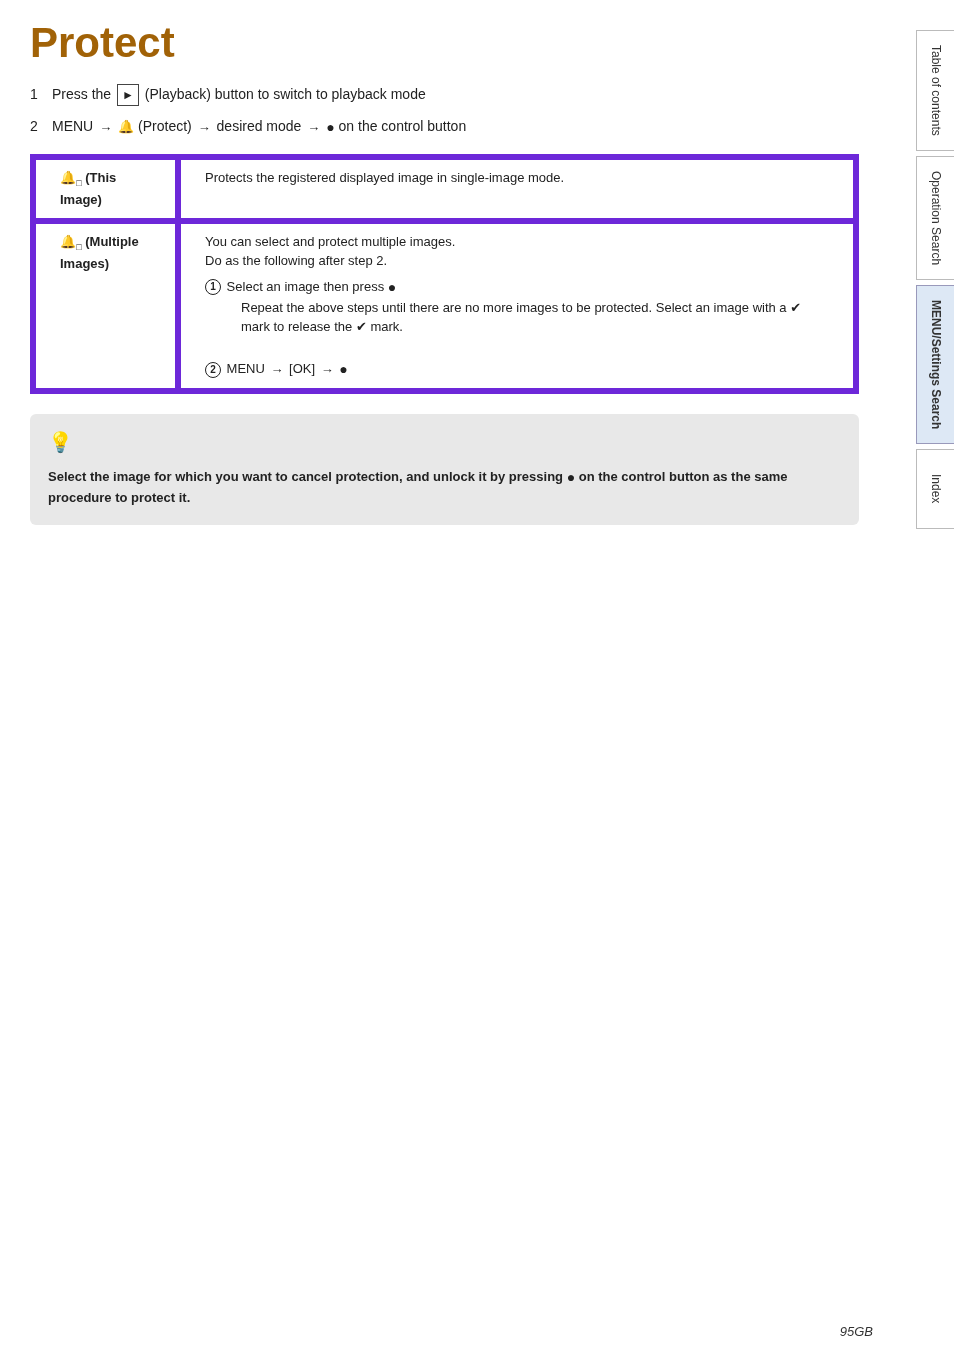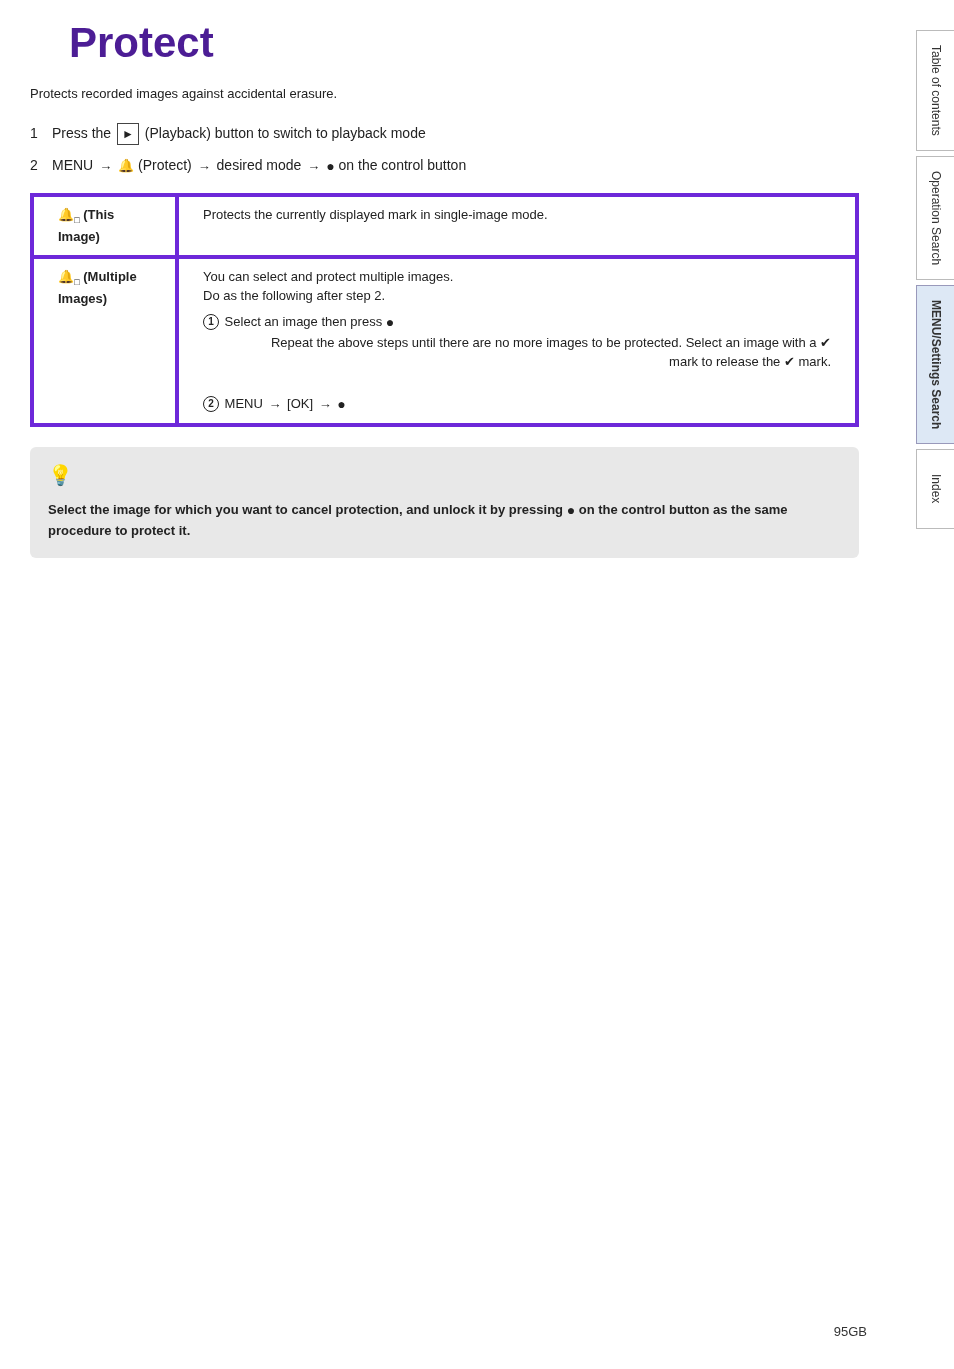--- a/index.html
+++ b/index.html
@@ -14,24 +14,23 @@
     }
     .main-content {
       margin-left: 30px;
       margin-right: 95px;
       margin-top: 20px;
       padding-bottom: 60px;
     }
     .page-title {
       font-size: 42px;
       font-weight: bold;
-      color: #4c1d95;
+      color: #a16207;
       margin-bottom: 18px;
       line-height: 1.1;
-      margin-left: 39px;
     }
     .intro-text {
       font-size: 13px;
       line-height: 1.6;
       margin-bottom: 18px;
     }
     .step {
       font-size: 14px;
       margin-bottom: 10px;
       display: flex;
@@ -60,21 +59,21 @@
       vertical-align: middle;
     }
     .protect-table {
       width: 100%;
       border-collapse: collapse;
       margin-top: 16px;
       margin-bottom: 20px;
       border: 1px solid #aaa;
     }
     .protect-table td {
-      border: 4px solid #6d28d9;
+      border: 6px solid #6d28d9;
       padding: 8px 24px;
       vertical-align: top;
       font-size: 13px;
       line-height: 1.5;
     }
     .protect-table td:first-child {
       width: 145px;
       font-weight: bold;
       background: #fff;
     }
@@ -140,23 +139,24 @@
     .tab-group {
       display: flex;
       flex-direction: column;
       align-items: flex-end;
       margin-top: 30px;
       gap: 3px;
     }
     .page-number {
       position: absolute;
       bottom: 30px;
-      right: 87px;
+      right: 81px;
       font-size: 13px;
       color: #333;
+      font-style: italic;
     }
     .check-mark { font-size: 13px; }
     .circle-num {
       display: inline-block;
       border: 1.5px solid #222;
       border-radius: 50%;
       width: 16px;
       height: 16px;
       font-size: 10px;
       text-align: center;
@@ -164,21 +164,20 @@
       font-weight: bold;
       vertical-align: middle;
       margin-right: 2px;
     }
     .arrow {
       font-size: 13px;
       margin: 0 2px;
     }
     .indent {
       margin-left: 36px;
-      text-align: right;
     }
     .tip-icon {
       font-size: 20px;
       vertical-align: middle;
     }
   </style>
 </head>
 <body>
 
 <div class="sidebar">
@@ -196,21 +195,20 @@
       <span>Index</span>
     </div>
   </div>
 </div>
 
 <div class="main-content">
 
   <h1 class="page-title">Protect</h1>
 
   <div class="intro-text">
-    <div>Protects recorded images against accidental erasure.</div>
   </div>
 
   <div class="step">
     <span class="step-num">1</span>
     <span class="step-text">
       Press the <span class="playback-btn">►</span> (Playback) button to switch to playback mode
     </span>
   </div>
 
   <div class="step">
@@ -220,21 +218,21 @@
     </span>
   </div>
 
   <table class="protect-table">
     <tbody>
       <tr>
         <td>
           <span class="protect-icon">🔔<sub style="font-size:9px;">□</sub></span>
           <span> (This Image)</span>
         </td>
-        <td>Protects the currently displayed mark in single-image mode.</td>
+        <td>Protects the registered displayed image in single-image mode.</td>
       </tr>
       <tr>
         <td>
           <span class="protect-icon">🔔<sub style="font-size:9px;">□</sub></span>
           <span> (Multiple Images)</span>
         </td>
         <td>
           <div>You can select and protect multiple images.</div>
           <div>Do as the following after step 2.</div>
           <div style="margin-top:6px;">

